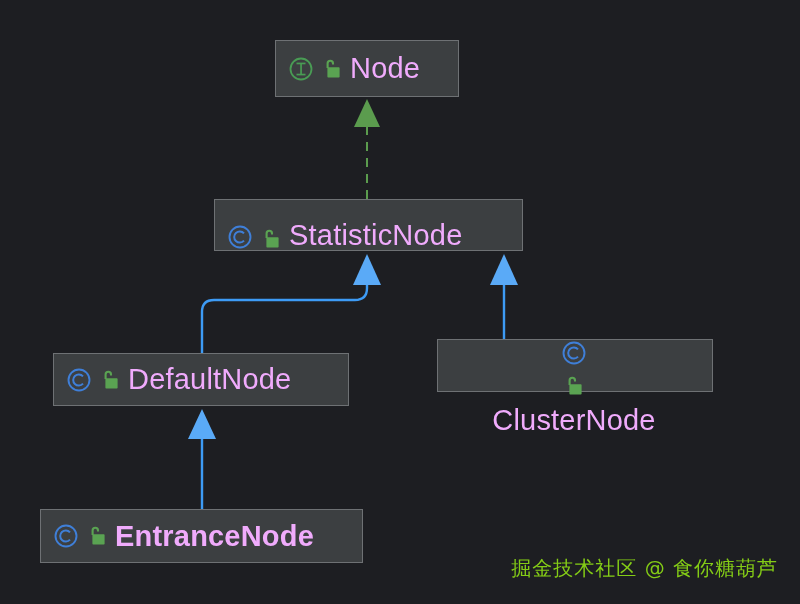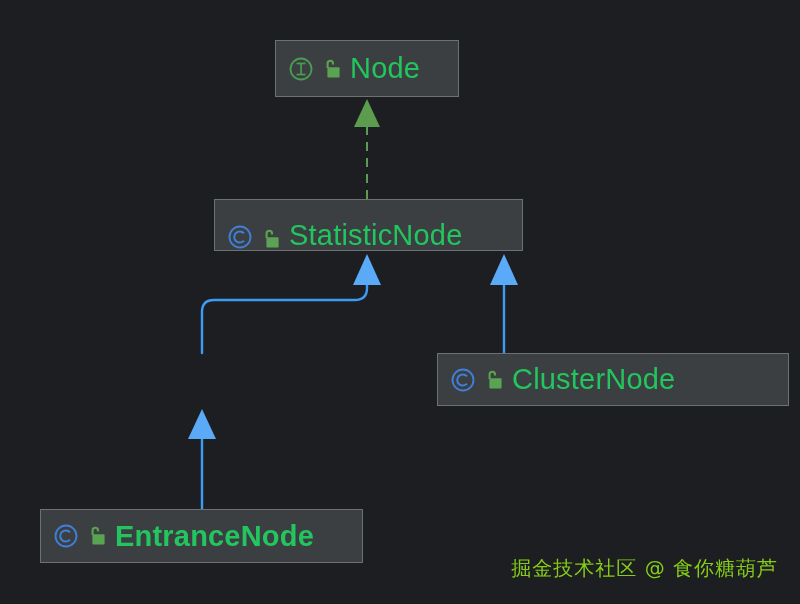--- a/index.html
+++ b/index.html
@@ -26,21 +26,21 @@
     position: absolute;
     box-sizing: border-box;
     background: #3c3f41;
     border: 1px solid #6e7174;
     display: flex;
     align-items: center;
     padding: 0 14px 0 12px;
     gap: 9px;
   }
   .node-label {
-    color: #22c55e;
+    color: #f0abfc;
     font-size: 29px;
     line-height: 1;
     letter-spacing: 0.2px;
     white-space: nowrap;
   }
   .icon {
     display: block;
     flex: 0 0 auto;
   }
   .kind-icon { width: 26px; height: 26px; }
@@ -103,22 +103,33 @@
       <circle cx="13" cy="13" r="10.5" fill="none" stroke="#3f7fd8" stroke-width="1.9"></circle>
       <path d="M17 9.3 A5.6 5.6 0 1 0 17 16.7" fill="none" stroke="#3f7fd8" stroke-width="2"></path>
     </svg>
     <svg class="icon lock-icon" viewBox="0 0 18 22">
       <path d="M4.6 10 V5.4 A2.7 2.7 0 0 1 10 5.4 V6.4" fill="none" stroke="#5aa352" stroke-width="2.1"></path>
       <rect x="4.4" y="9.2" width="12.2" height="10.4" rx="0.8" fill="#5aa352"></rect>
     </svg>
     <span class="node-label">StatisticNode</span>
   </div>
 
+  <div class="uml-node" style="left:53px; top:353px; width:296px; height:53px;">
+    <svg class="icon kind-icon" viewBox="0 0 26 26">
+      <circle cx="13" cy="13" r="10.5" fill="none" stroke="#3f7fd8" stroke-width="1.9"></circle>
+      <path d="M17 9.3 A5.6 5.6 0 1 0 17 16.7" fill="none" stroke="#3f7fd8" stroke-width="2"></path>
+    </svg>
+    <svg class="icon lock-icon" viewBox="0 0 18 22">
+      <path d="M4.6 10 V5.4 A2.7 2.7 0 0 1 10 5.4 V6.4" fill="none" stroke="#5aa352" stroke-width="2.1"></path>
+      <rect x="4.4" y="9.2" width="12.2" height="10.4" rx="0.8" fill="#5aa352"></rect>
+    </svg>
+    <span class="node-label">DefaultNode</span>
+  </div>
 
-  <div class="uml-node" style="left:437px; top:353px; width:352px; height:53px;">
+  <div class="uml-node" style="left:437px; top:339px; width:276px; height:53px;flex-direction:column;">
     <svg class="icon kind-icon" viewBox="0 0 26 26">
       <circle cx="13" cy="13" r="10.5" fill="none" stroke="#3f7fd8" stroke-width="1.9"></circle>
       <path d="M17 9.3 A5.6 5.6 0 1 0 17 16.7" fill="none" stroke="#3f7fd8" stroke-width="2"></path>
     </svg>
     <svg class="icon lock-icon" viewBox="0 0 18 22">
       <path d="M4.6 10 V5.4 A2.7 2.7 0 0 1 10 5.4 V6.4" fill="none" stroke="#5aa352" stroke-width="2.1"></path>
       <rect x="4.4" y="9.2" width="12.2" height="10.4" rx="0.8" fill="#5aa352"></rect>
     </svg>
     <span class="node-label">ClusterNode</span>
   </div>

